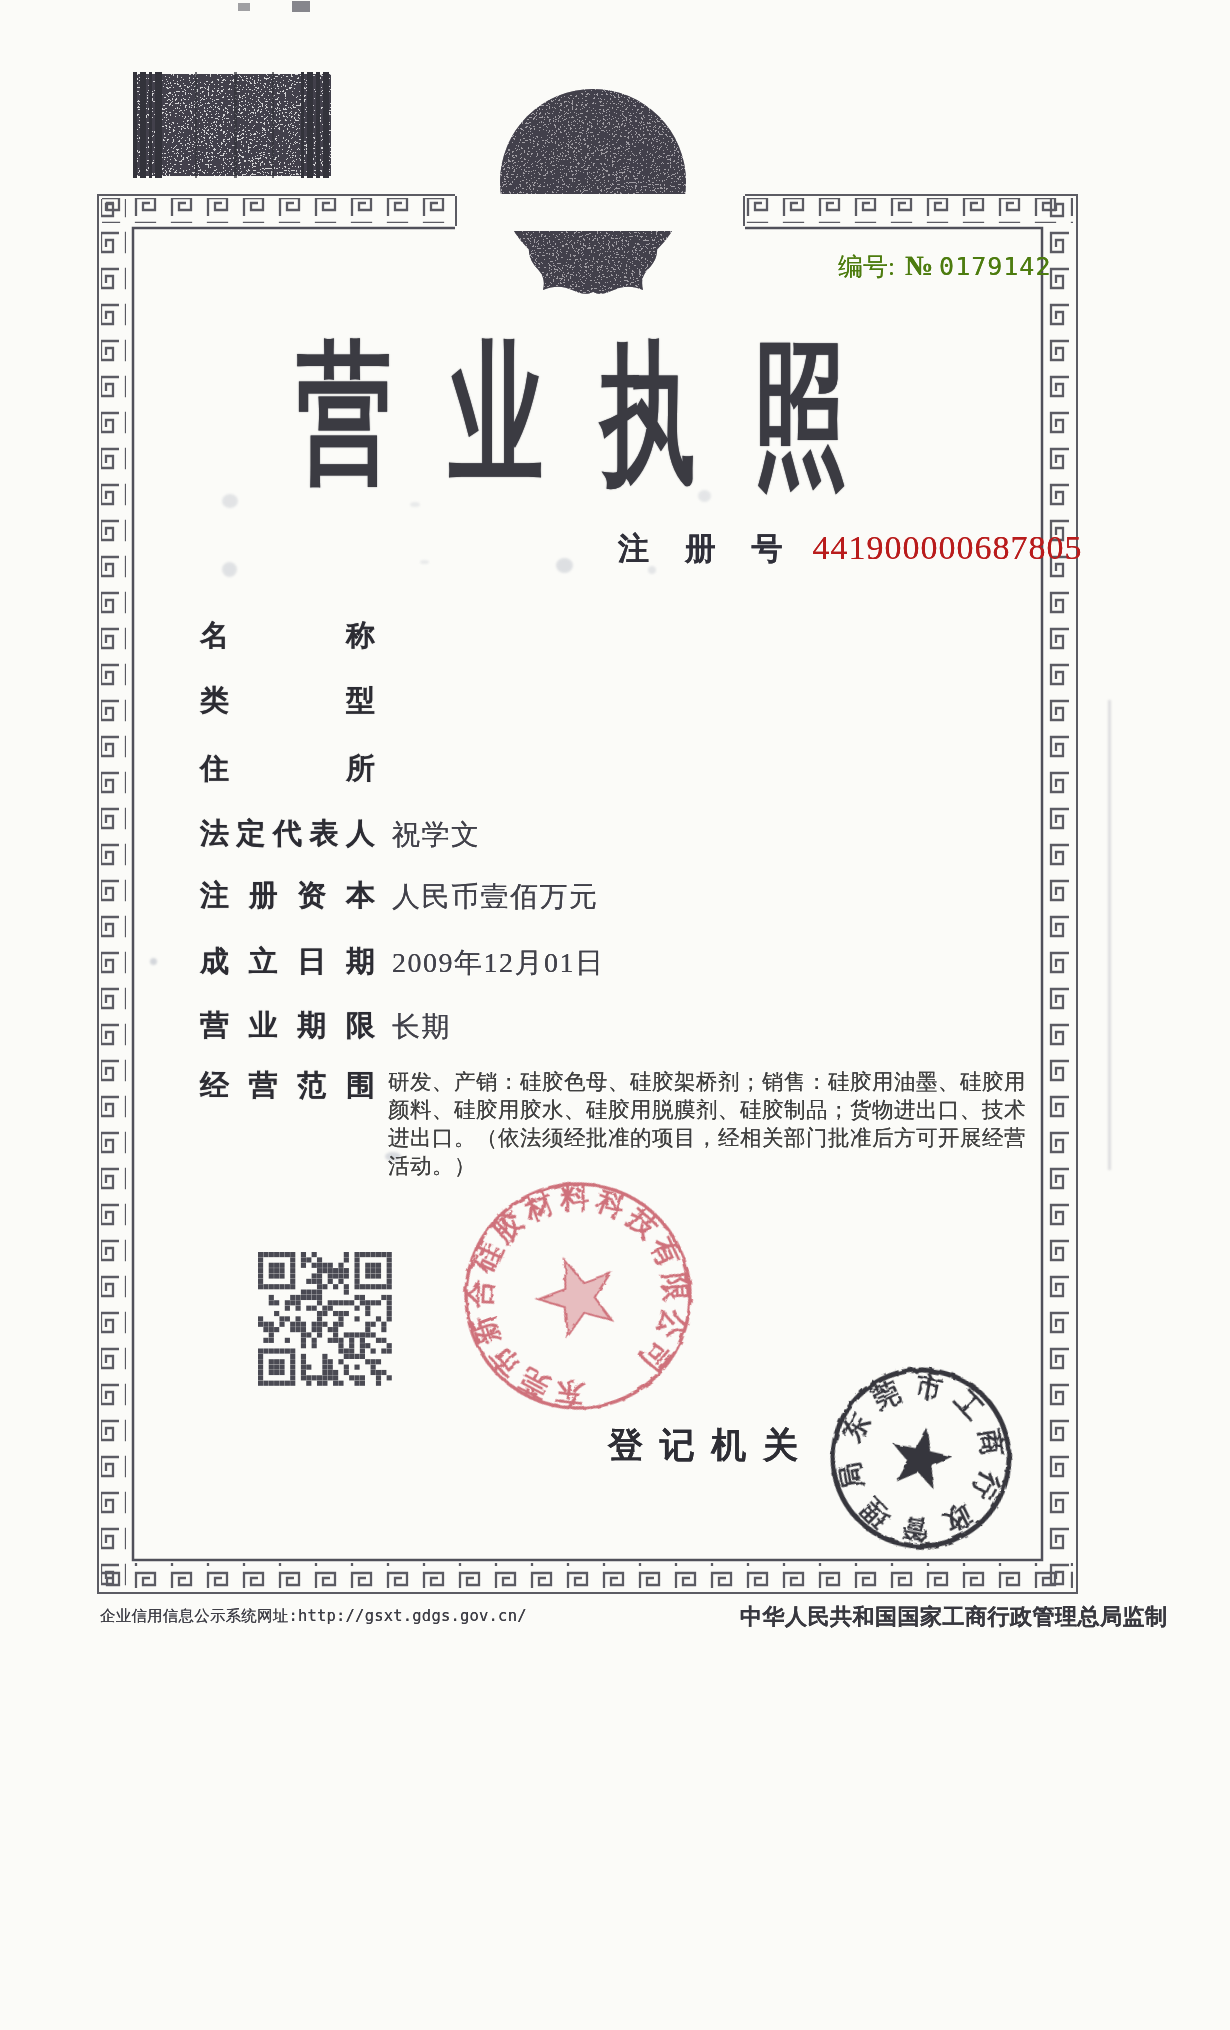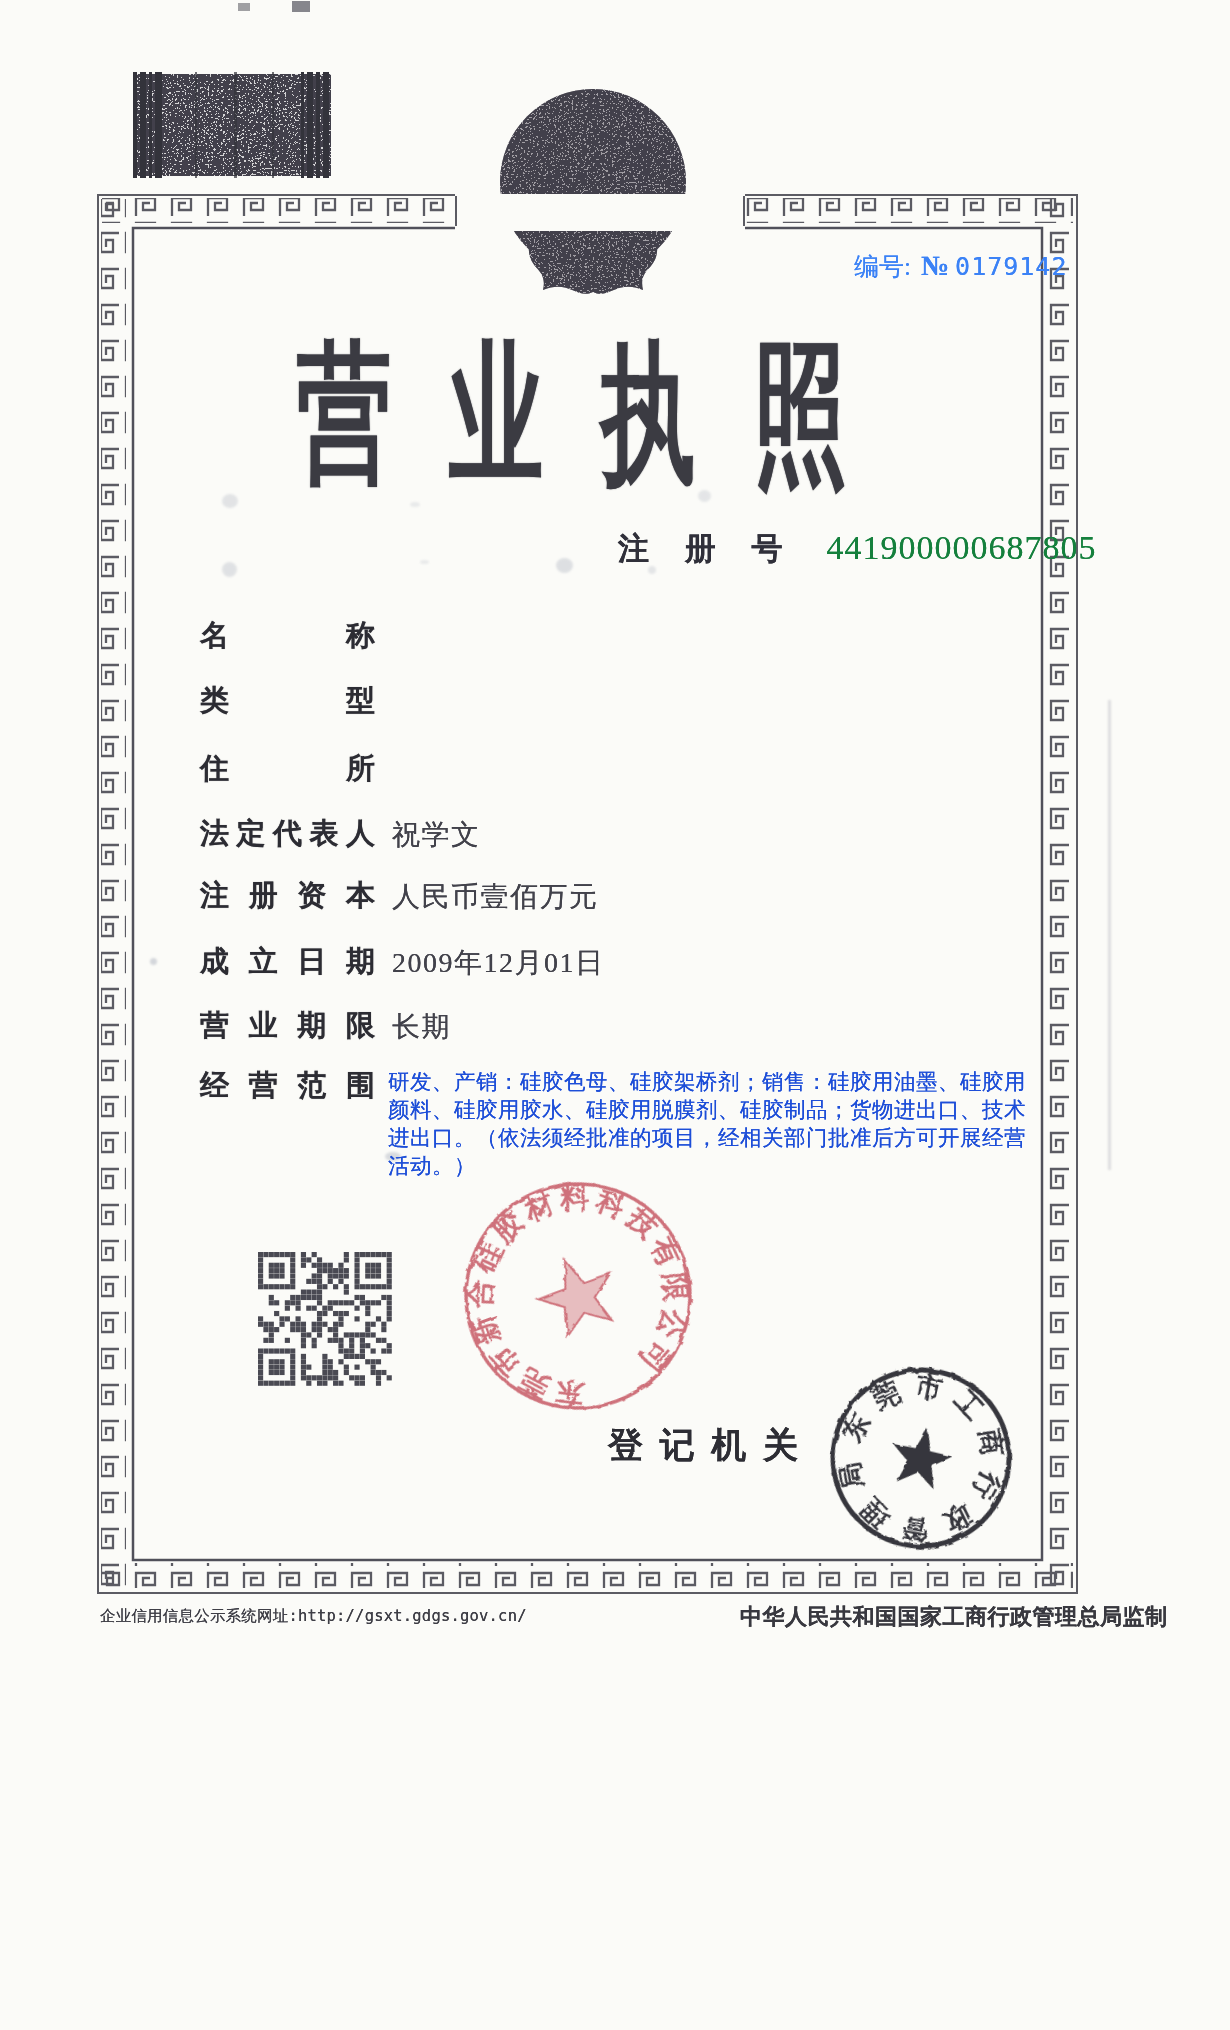--- a/index.html
+++ b/index.html
@@ -2,43 +2,43 @@
 <html><head>
 <meta charset="utf-8">
 <style>
   html,body{margin:0;padding:0;background:#ffffff;}
   #page{position:relative;width:1230px;height:2030px;background:#fbfbf8;overflow:hidden;
         font-family:"Liberation Serif",serif;color:#33333a;}
   .abs{position:absolute;}
   .scan{text-shadow:0 0 .6px currentColor;}
 
   
-  .serial{left:838px;top:250px;font-size:25px;color:#3b82f6;white-space:nowrap;margin-left:16px;}
+  .serial{left:838px;top:250px;font-size:25px;color:#4d7c0f;white-space:nowrap;}
   .serial .numero{font-weight:bold;font-size:28px;margin:0 6px 0 10px;}
   .serial .snum{font-family:"DejaVu Sans Mono",monospace;font-size:25px;letter-spacing:1px;}
 
   
   .title-row{left:268px;top:336px;width:552px;display:flex;justify-content:space-between;}
   .title-row span{display:inline-block;font-size:152px;line-height:1.05;font-weight:bold;
         transform:scaleX(.62);color:#3b3b42;text-shadow:0 0 1.5px rgba(45,45,55,.85);}
 
   
   .regline{left:618px;top:528px;white-space:nowrap;}
   .regline .rlabel{font-size:31px;font-weight:600;letter-spacing:14px;color:#30303a;}
-  .regline .rnum{font-size:34px;margin-left:30px;letter-spacing:1px;color:#15803d;}
+  .regline .rnum{font-size:34px;margin-left:16px;letter-spacing:1px;color:#b91c1c;}
 
   
   #fields{position:absolute;left:200px;top:0;width:900px;}
   .frow{position:absolute;left:0;width:880px;height:46px;}
   .flabel{width:175px;display:flex;justify-content:space-between;font-size:29px;
           font-weight:bold;color:#2c2c33;text-shadow:0 0 .7px rgba(44,44,51,.7);}
   .fvalue{position:absolute;left:192px;top:2px;font-size:28px;color:#42424b;
           white-space:nowrap;letter-spacing:1.5px;}
   .frow.scope .fvalue{white-space:normal;width:656px;font-size:21.5px;line-height:28px;
-          letter-spacing:.5px;top:2px;left:188px;color:#1d4ed8;}
+          letter-spacing:.5px;top:2px;left:188px;color:#404040;}
 
   
   .regauth{left:608px;top:1422px;width:190px;display:flex;justify-content:space-between;
            font-size:35px;font-weight:600;color:#2d2d34;}
   .dateline{left:752px;top:1484px;font-size:30px;color:#30303a;white-space:nowrap;}
   .dateline .yu{margin-left:12px;} .dateline .mu{margin-left:52px;}
   .dateline .dd{margin-left:10px;} .dateline .du{margin-left:16px;}
 
   
   .foot-left{left:100px;top:1606px;font-size:15.5px;font-family:"DejaVu Sans Mono",monospace;

